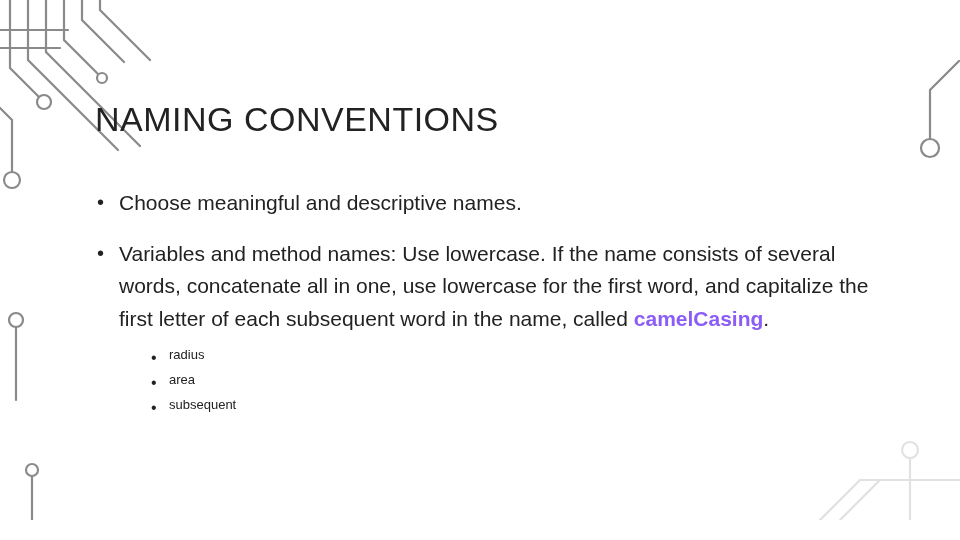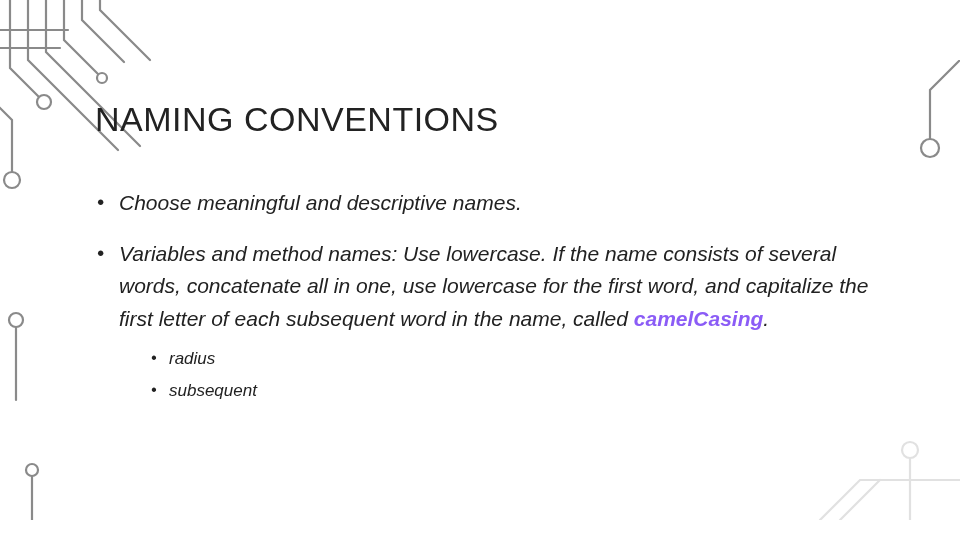--- a/index.html
+++ b/index.html
@@ -29,21 +29,20 @@
     font-size: 34px;
     letter-spacing: 0.5px;
     font-weight: 400;
     margin: 0 0 48px 0;
     color: #222;
   }
   ul.top {
     list-style: none;
     padding: 0;
     margin: 0;
-    font-style: italic;
   }
   ul.top > li {
     position: relative;
     padding-left: 24px;
     font-size: 21px;
     line-height: 1.55;
     margin-bottom: 18px;
     color: #222;
   }
   ul.top > li::before {
@@ -55,21 +54,21 @@
     color: #222;
   }
   ul.sub {
     list-style: none;
     padding: 0;
     margin: 8px 0 0 30px;
   }
   ul.sub > li {
     position: relative;
     padding-left: 20px;
-    font-size: 17px;
+    font-size: 13px;
     line-height: 1.9;
     color: #222;
   }
   ul.sub > li::before {
     content: "•";
     position: absolute;
     left: 2px;
     top: 0px;
     font-size: 16px;
     color: #222;
@@ -138,19 +137,20 @@
     <h1 class="title">NAMING CONVENTIONS</h1>
 
     <ul class="top">
       <li>
         <span>Choose meaningful and descriptive names.</span>
       </li>
       <li>
         <span>Variables and method names: Use lowercase. If the name consists of several words, concatenate all in one, use lowercase for the first word, and capitalize the first letter of each subsequent word in the name, called </span><span class="accent">camelCasing</span><span>.</span>
         <ul class="sub">
           <li>radius</li>
+          <li>area</li>
           <li>subsequent</li>
         </ul>
       </li>
     </ul>
   </div>
 
 </div>
 
 </body></html>

